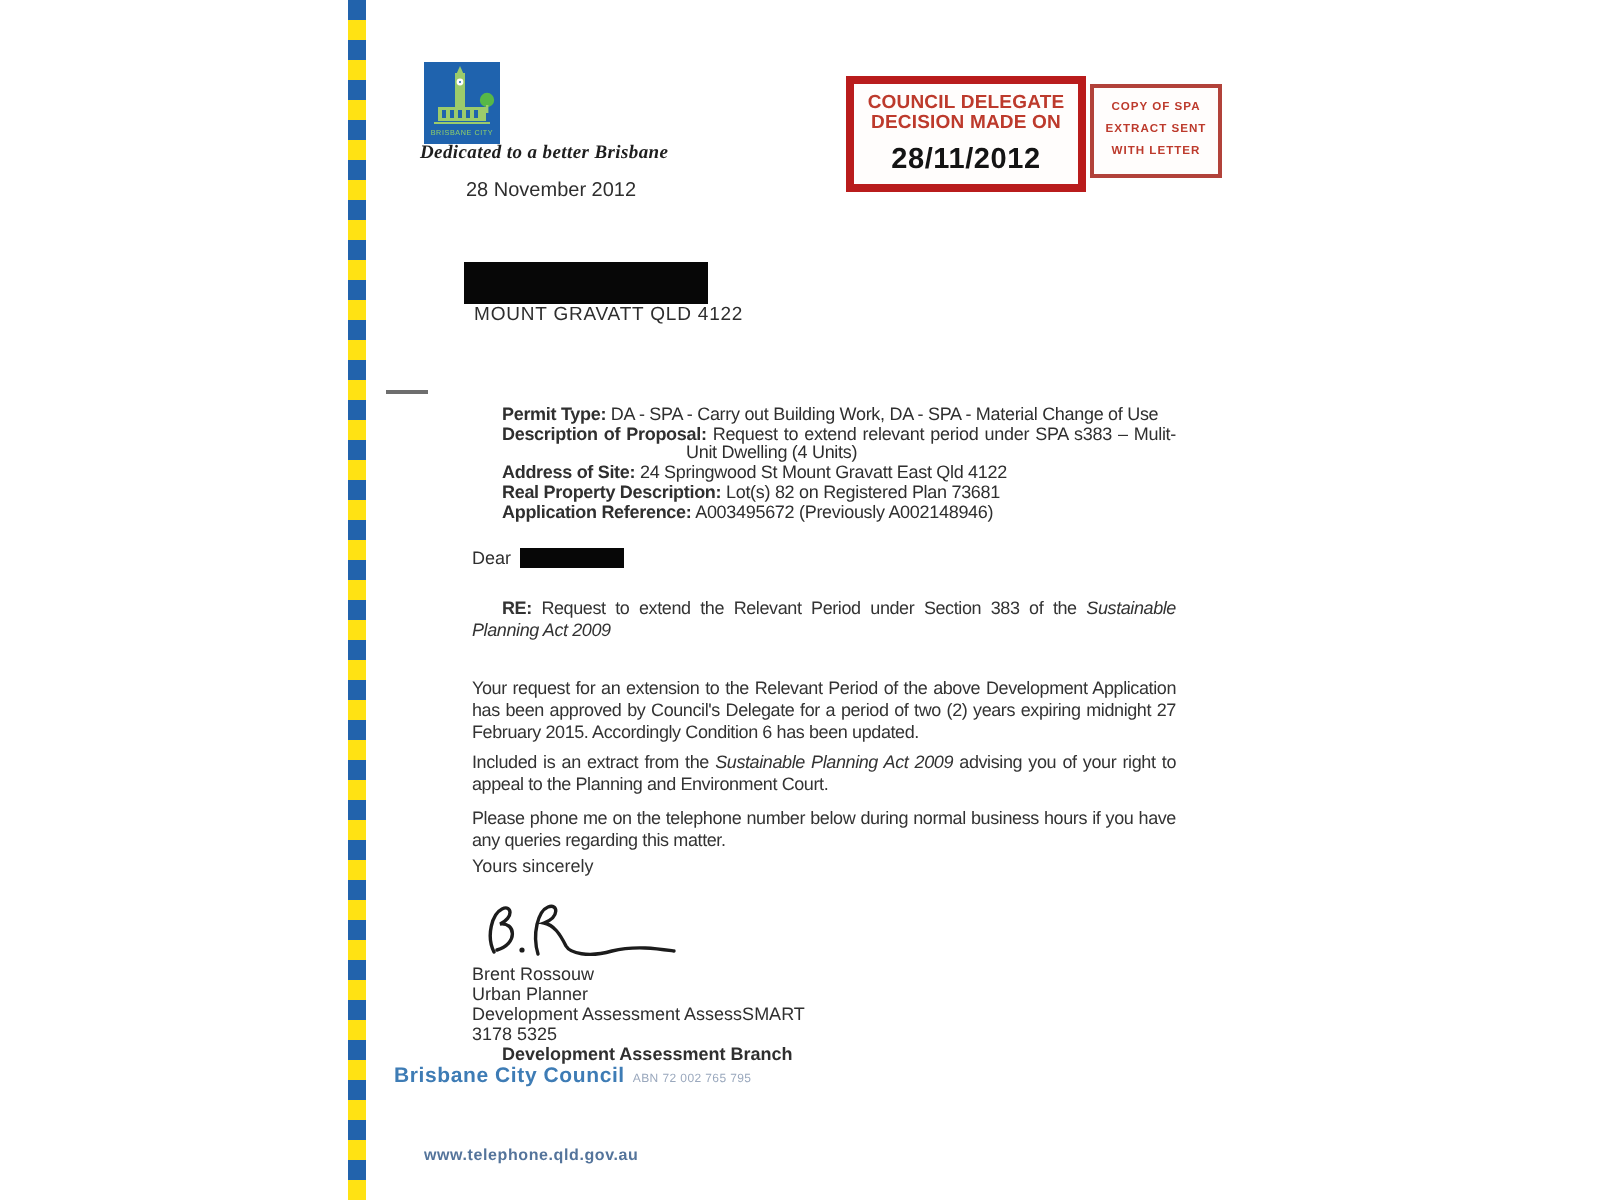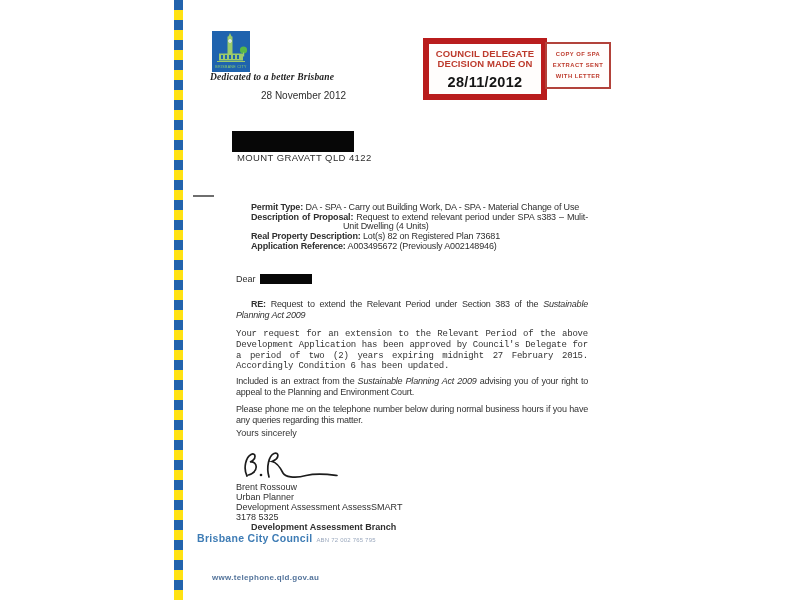--- a/index.html
+++ b/index.html
@@ -19,26 +19,26 @@
       #ffe213 10px, #ffe213 20px);
   }
   
   .logo { position: absolute; left: 212px; top: 31px; width: 38px; height: 41px; }
   .tagline {
     position: absolute; left: 210px; top: 72px;
     font-family: "Liberation Serif", serif;
     font-style: italic; font-weight: bold;
     font-size: 9.5px; color: #1e1e1e; letter-spacing: .2px;
   }
-  .lh-date { position: absolute; left: 233px; top: 90px; font-size: 10px; color: #2e2e2e; margin-left: 28px; }
+  .lh-date { position: absolute; left: 233px; top: 90px; font-size: 10px; color: #2e2e2e; }
 
   
   .stamp1 {
     position: absolute; left: 423px; top: 38px; width: 112px; height: 50px;
-    border: 6px solid #b91c1c; background: #fffdfc;
+    border: 4px solid #b91c1c; background: #fffdfc;
     display: flex; flex-direction: column; align-items: center; justify-content: center;
     text-align: center;
   }
   .stamp1 .red-line { font-size: 9.5px; font-weight: bold; color: #bd3a2c; line-height: 10.5px; letter-spacing: .1px; white-space: nowrap; }
   .stamp1 .stamp-date { font-size: 14.5px; font-weight: bold; color: #141414; margin-top: 4px; letter-spacing: .3px; }
   .stamp2 {
     position: absolute; left: 545px; top: 42px; width: 62px; height: 43px;
     border: 2px solid #b2423a; background: #fffdfc;
     display: flex; flex-direction: column; align-items: center; justify-content: center;
   }
@@ -58,21 +58,21 @@
 
   
   .dear-row { position: absolute; left: 236px; top: 274px; font-size: 9px; color: #2f2f2f; }
   .redact2 { display: inline-block; width: 52px; height: 10px; background: #070707; vertical-align: -2px; margin-left: 4px; }
   .para {
     position: absolute; left: 236px; width: 352px;
     font-size: 9px; line-height: 10.8px; color: #333;
     text-align: justify; letter-spacing: -0.2px;
   }
   .re-block { top: 299px; line-height: 10.5px; }
-  .p1 { top: 329px; font-family: Liberation Mono, monospace; }
+  .p1 { top: 339px; }
   .p2 { top: 376px; }
   .p3 { top: 404px; }
   .closing { position: absolute; left: 236px; top: 428px; font-size: 9px; color: #333; }
   .it { font-style: italic; }
 
   
   .signature { position: absolute; left: 238px; top: 449px; width: 104px; height: 35px; }
   .sigblock { position: absolute; left: 236px; top: 482px; font-size: 9px; line-height: 10px; color: #2f2f2f; }
   .council-line { position: absolute; left: 197px; top: 528px; white-space: nowrap; }
   .council-name { font-size: 10.5px; font-weight: bold; color: #3e7cb5; letter-spacing: .3px; }
@@ -120,20 +120,21 @@
   </div>
 
   <div class="redact1"></div>
   <div class="suburb">MOUNT GRAVATT  QLD 4122</div>
   <div class="fold-mark"></div>
 
   <div class="details">
     <div class="dline"><span class="b">Permit Type:</span><span> DA - SPA - Carry out Building Work, DA - SPA - Material Change of Use</span></div>
     <div class="dline just"><span class="b">Description of Proposal:</span><span> Request to extend relevant period under SPA s383 – Mulit-</span></div>
     <div class="cont">Unit Dwelling (4 Units)</div>
+    <div class="dline"><span class="b">Address of Site:</span><span> 24 Springwood St Mount Gravatt East Qld 4122</span></div>
     <div class="dline"><span class="b">Real Property Description:</span><span> Lot(s) 82 on Registered Plan 73681</span></div>
     <div class="dline"><span class="b">Application Reference:</span><span> A003495672 (Previously A002148946)</span></div>
   </div>
 
   <div class="dear-row">
     <span>Dear</span><span class="redact2"></span>
   </div>
 
   <div class="para re-block">
     <span class="b">RE:</span><span> Request to extend the Relevant Period under Section 383 of the </span><span class="it">Sustainable Planning Act 2009</span>

